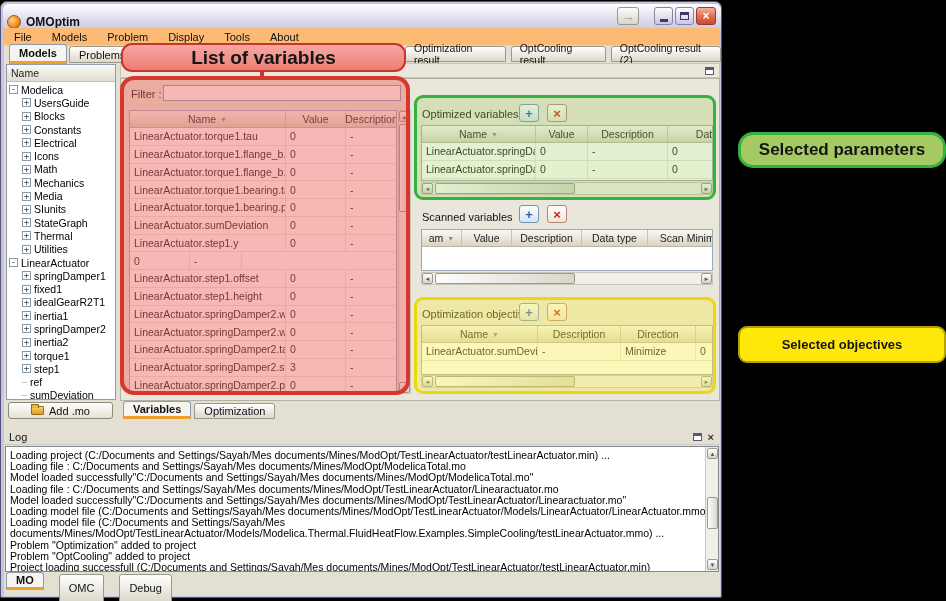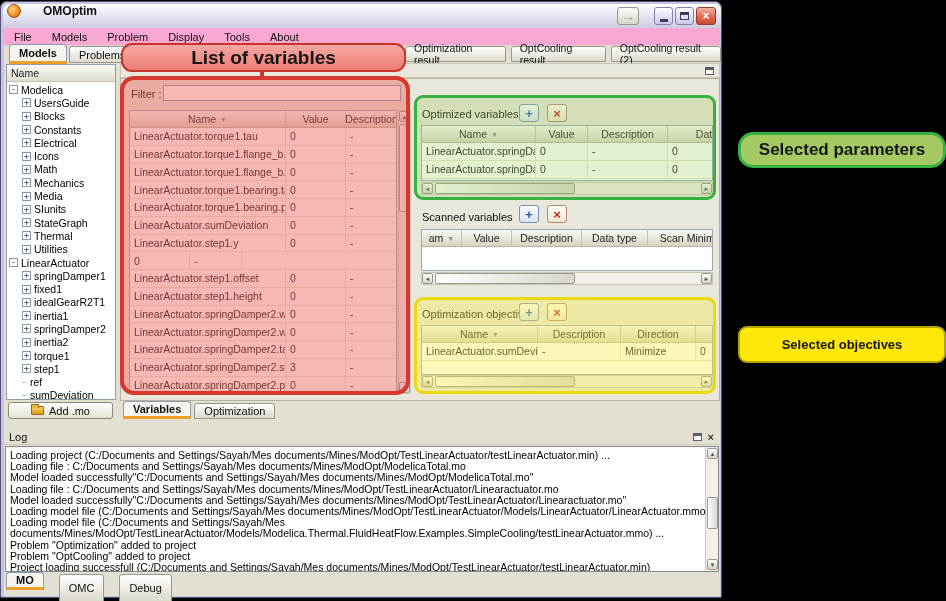--- a/index.html
+++ b/index.html
@@ -6,39 +6,39 @@
   html,body{width:946px;height:601px;background:#000;overflow:hidden;
     font-family:"Liberation Sans",sans-serif;}
   #app{position:relative;width:946px;height:601px;background:#000;}
 
   
   #win{position:absolute;left:0;top:1px;width:722px;height:597px;
     background:#e3e0d3;border:1px solid #54527a;border-radius:7px 7px 2px 2px;
     box-shadow:inset 0 0 0 3px #c6c4de;}
   .titlebar{position:absolute;left:2px;top:2px;width:718px;height:36px;
     background:linear-gradient(180deg,#ffffff 0%,#dddbec 45%,#bcbad6 90%,#c9c7e0 100%);
-    border-radius:6px 6px 0 0;display:flex;align-items:flex-start;gap:17px;}
+    border-radius:6px 6px 0 0;display:flex;align-items:center;}
   .appicon{width:14px;height:14px;margin:0 5px 0 4px;border-radius:50%;flex:none;
     background:radial-gradient(circle at 35% 35%,#ffd27a,#f08a20 60%,#b35a10);
     border:1px solid #8a5a20;}
   .wtitle{font-size:12px;font-weight:bold;color:#111;}
   .ctrl{position:absolute;top:3px;height:18px;display:flex;align-items:center;justify-content:center;
     border-radius:3px;font-size:11px;}
   #btn-back{right:82px;width:22px;background:linear-gradient(#fbfbfb,#d8d6c9);
     border:1px solid #9a988c;color:#9a988a;font-size:13px;}
   #btn-min,#btn-max{width:19px;background:linear-gradient(#fdfdfe,#c9c7e2);
     border:1px solid #8583a8;color:#3c3a66;}
   #btn-min{right:48px;}
   #btn-max{right:27px;}
   .ming{width:8px;height:3px;background:#3c3a66;margin-top:9px;}
   .maxg{width:9px;height:8px;border:1px solid #3c3a66;border-top-width:3px;}
   #btn-close{right:5px;width:20px;background:linear-gradient(#f5b0a0,#e06a50 55%,#c94a34);
     border:1px solid #9a3a28;color:#fff;font-weight:bold;font-size:12px;}
 
-  .menubar{position:absolute;left:3px;top:26px;width:716px;height:18px;background:#f9a8d4;
+  .menubar{position:absolute;left:3px;top:26px;width:716px;height:18px;background:#fdba74;
     border-bottom:1px solid #d9d6c9;display:flex;align-items:center;}
   .menu-item{font-size:11px;color:#111;padding:0 10px;height:100%;display:flex;align-items:center;}
   .clientbg{position:absolute;left:3px;top:44px;width:716px;height:550px;background:#e3e0d3;}
 
   
   .tab{font-size:11px;color:#111;display:flex;align-items:center;justify-content:center;
     background:linear-gradient(#ffffff,#dcd9cc);border:1px solid #9a988c;
     border-radius:3px 3px 0 0;padding:0 9px;height:17px;}
   .tab.active{background:#f6f4ee;height:20px;border-color:#8e9cac;
     border-bottom:3px solid #f0a028;font-weight:bold;}

